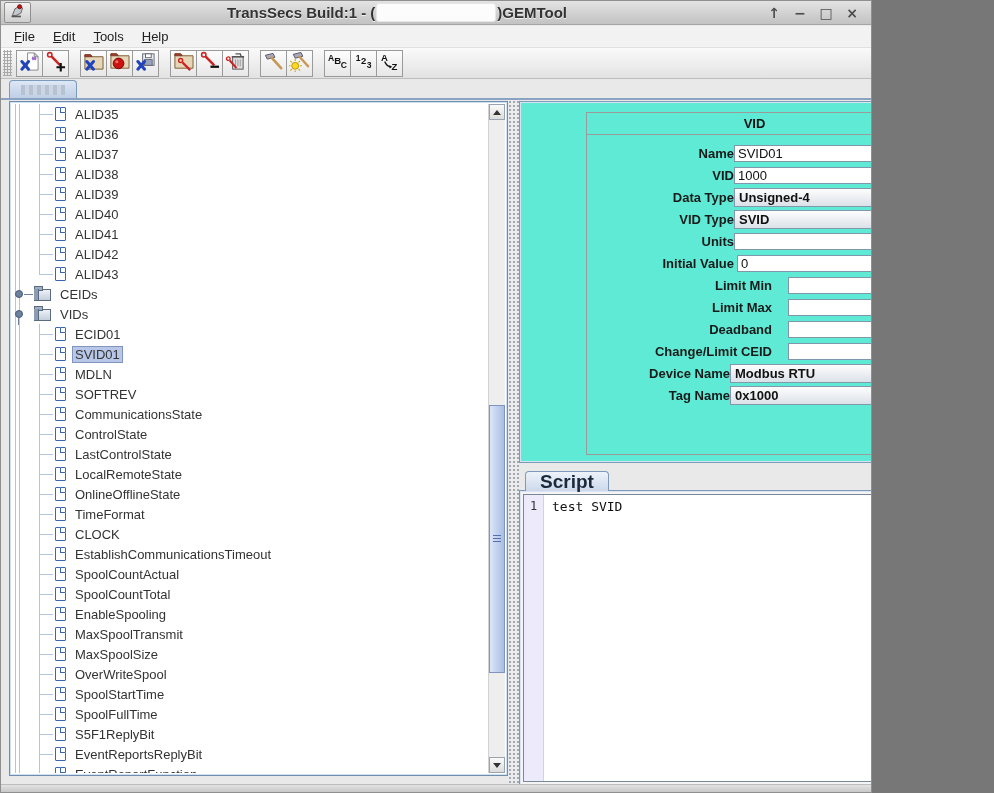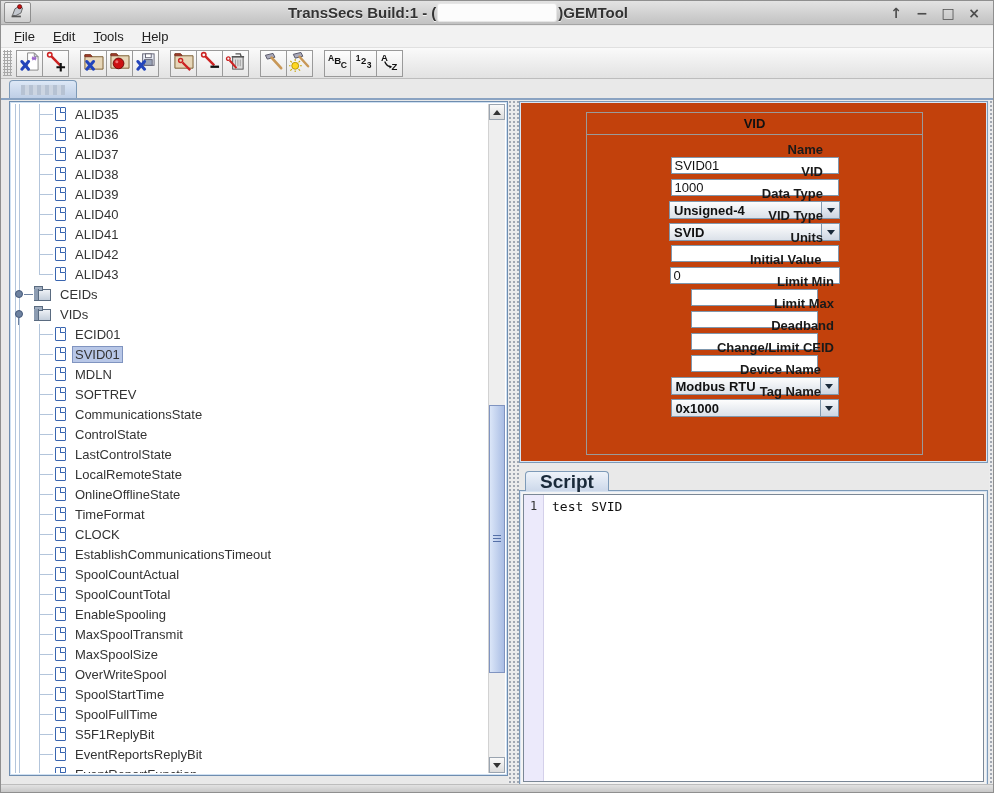--- a/index.html
+++ b/index.html
@@ -1,17 +1,17 @@
 <!DOCTYPE html>
 <html><head>
 <meta charset="utf-8">
 <style>
   * { box-sizing: border-box; margin: 0; padding: 0; }
   body { font-family: "Liberation Sans", sans-serif; background:#777; }
-  .window { position:relative; width:994px; height:793px; background:#e9e9e9; overflow:hidden;
+  .window { position:relative; width:872px; height:793px; background:#e9e9e9; overflow:hidden;
             border:1px solid #8f8f8f; font-family:"Liberation Sans",sans-serif;padding-left:21px; }
 
   
   .titlebar { position:absolute; left:0; top:0; width:100%; height:24px;
     background:linear-gradient(#e3e3e3,#c2c2c2); border-bottom:1px solid #a5a5a5;
     display:flex; align-items:center; }
   .app-icon-btn { width:27px; height:21px; margin-left:3px; background:linear-gradient(#f2f2f2,#cfcfcf);
     border:1px solid #8f8f8f; border-radius:2px; display:flex; align-items:center; justify-content:center; }
   .app-icon-btn svg { width:17px; height:17px; }
   .title-area { flex:1; display:flex; align-items:center; justify-content:center; gap:2px;
@@ -93,27 +93,27 @@
   .tri-up { width:0; height:0; border-left:4px solid transparent; border-right:4px solid transparent;
     border-bottom:5px solid #333; }
   .tri-down { width:0; height:0; border-left:4px solid transparent; border-right:4px solid transparent;
     border-top:5px solid #333; }
   .sb-thumb { position:absolute; left:0; width:16px; top:45%; height:40%;
     background:linear-gradient(90deg,#dbe6f8,#a9bde4); border:1px solid #8094c0; }
   .sb-thumb::after { content:""; position:absolute; left:3px; right:3px; top:50%; margin-top:-4px; height:7px;
     background:repeating-linear-gradient(#5570a8 0 1px, transparent 1px 3px); }
 
   
-  .vid-panel { position:absolute; left:518px; top:100px; width:469px; height:362px; background:#c2410c;
+  .vid-panel { position:absolute; left:518px; top:100px; width:469px; height:362px; background:#5eead4;
     border:1px solid #7d9ab8; box-shadow:inset 1px 1px 0 #d8e4f2, inset -1px -1px 0 #d8e4f2; }
   .form-title { position:absolute; left:66px; top:10px; width:337px; height:23px; border:1px solid #9a9a9a;
     text-align:center; line-height:21px; font-weight:bold; font-size:13px; color:#111; }
   .form-body { position:absolute; left:66px; top:32px; width:337px; height:321px; border:1px solid #9a9a9a;
     padding:7px 10px 0 10px; }
-  .form-row { display:flex; align-items:center; height:22px;flex-direction:column; }
+  .form-row { display:flex; align-items:center; height:22px; }
   .flbl { font-weight:bold; font-size:13px; color:#1a1a1a; text-align:right; white-space:nowrap; flex:0 0 auto; }
   .fld-text { height:17px; border:1px solid #7f97ad; background:#fff; font-size:13px;
     font-family:"Liberation Sans",sans-serif; padding:0 3px; color:#111; }
   .combo { height:19px; display:flex; border:1px solid #8198ad; background:linear-gradient(#fdfdfd,#dbe1e9);justify-content:flex-end; }
   .cmb-txt { flex:1; font-size:13px; font-weight:bold; color:#111; padding:1px 0 0 4px; white-space:nowrap; overflow:hidden; }
   .cmb-btn { width:18px; border-left:1px solid #8198ad; background:linear-gradient(#f4f6f9,#cdd6e2);
     display:flex; align-items:center; justify-content:center; }
   .cmb-btn i { width:0; height:0; border-left:4.5px solid transparent; border-right:4.5px solid transparent;
     border-top:5px solid #1a2a3a; }
   

